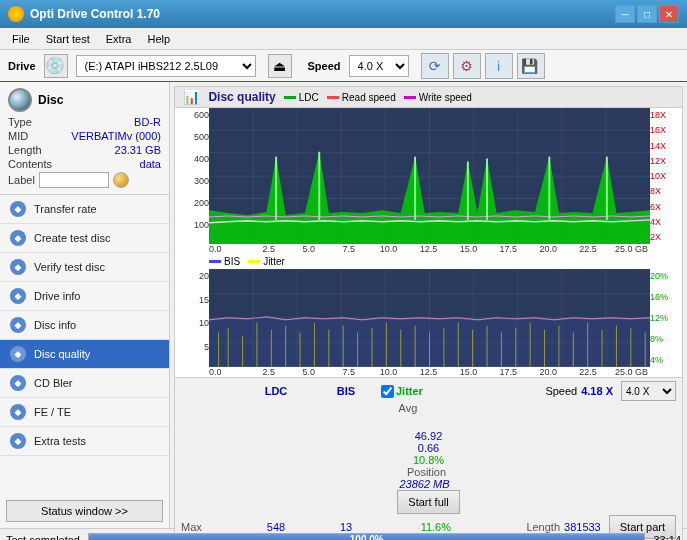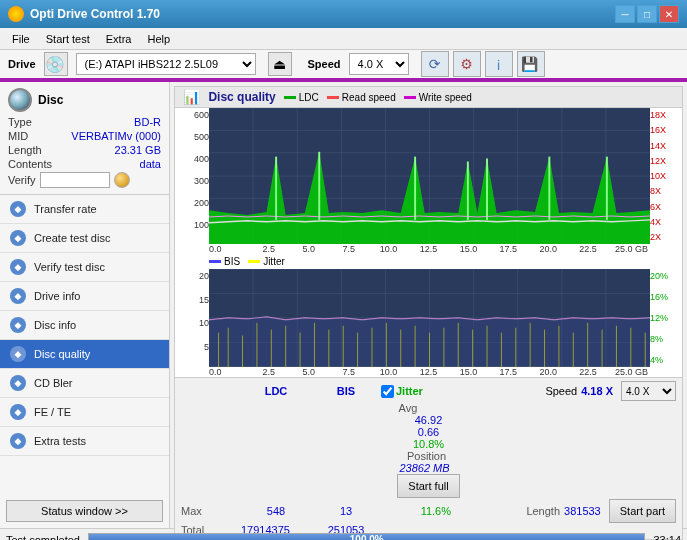--- a/index.html
+++ b/index.html
@@ -71,21 +71,21 @@
     }
 
     
     .drive-bar {
       background: #f5f5f5;
       height: 32px;
       display: flex;
       align-items: center;
       padding: 0 8px;
       gap: 8px;
-      border-bottom: 4px solid #a21caf;
+      border-bottom: 1px solid #a21caf;
     }
     .drive-label { font-size: 11px; font-weight: bold; }
     .drive-select {
       height: 22px;
       font-size: 11px;
       border: 1px solid #aaa;
       background: white;
       padding: 0 4px;
       width: 180px;
     }
@@ -389,21 +389,21 @@
       </div>
       <div class="disc-row">
         <span class="disc-row-label">Length</span>
         <span class="disc-row-value">23.31 GB</span>
       </div>
       <div class="disc-row">
         <span class="disc-row-label">Contents</span>
         <span class="disc-row-value">data</span>
       </div>
       <div class="label-row">
-        <span class="disc-row-label">Verify</span>
+        <span class="disc-row-label">Label</span>
         <input class="label-input" type="text" style="">
         <div style="width:16px;height:16px;background:radial-gradient(circle at 35% 35%,#ffdd88,#cc8800);border-radius:50%;border:1px solid #aaa;cursor:pointer;"></div>
       </div>
     </div>
 
     <div class="nav-items">
       <div class="nav-item">
         <div class="nav-icon">◆</div>
         <span>Transfer rate</span>
       </div>
@@ -661,21 +661,21 @@
           <div style="flex:1;"></div>
           <div style="font-size:11px;margin-right:4px;">Speed</div>
           <div style="color:#0000cc;font-weight:bold;margin-right:8px;">4.18 X</div>
           <select style="height:20px;font-size:10px;border:1px solid #aaa;width:55px;">
             <option>4.0 X</option>
           </select>
         </div>
 
         <div style="display:flex;align-items:center;gap:0;font-size:11px;margin-top:1px;flex-direction:column;">
           <div style="width:60px;color:#555;">Avg</div>
-          <div style="width:70px;text-align:center;color:#0000cc;">46.92</div>
+          <div style="width:70px;text-align:center;color:#0000cc;margin-top:16px;">46.92</div>
           <div style="width:70px;text-align:center;color:#0000cc;">0.66</div>
           <div style="width:70px;text-align:center;color:#00aa00;">10.8%</div>
           <div style="flex:1;"></div>
           <div style="color:#555;margin-right:4px;">Position</div>
           <div style="color:#0000cc;margin-right:8px;font-style:italic;">23862 MB</div>
           <button class="start-btn">Start full</button>
         </div>
         <div style="display:flex;align-items:center;gap:0;font-size:11px;margin-top:1px;">
           <div style="width:60px;color:#555;">Max</div>
           <div style="width:70px;text-align:center;color:#0000cc;">548</div>

